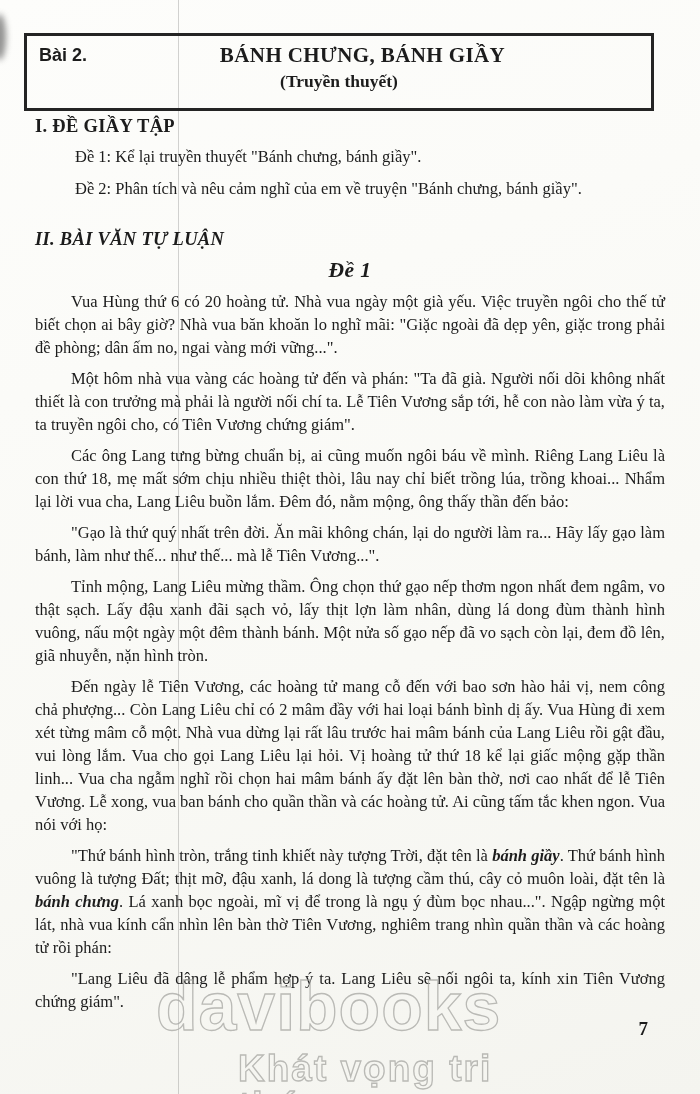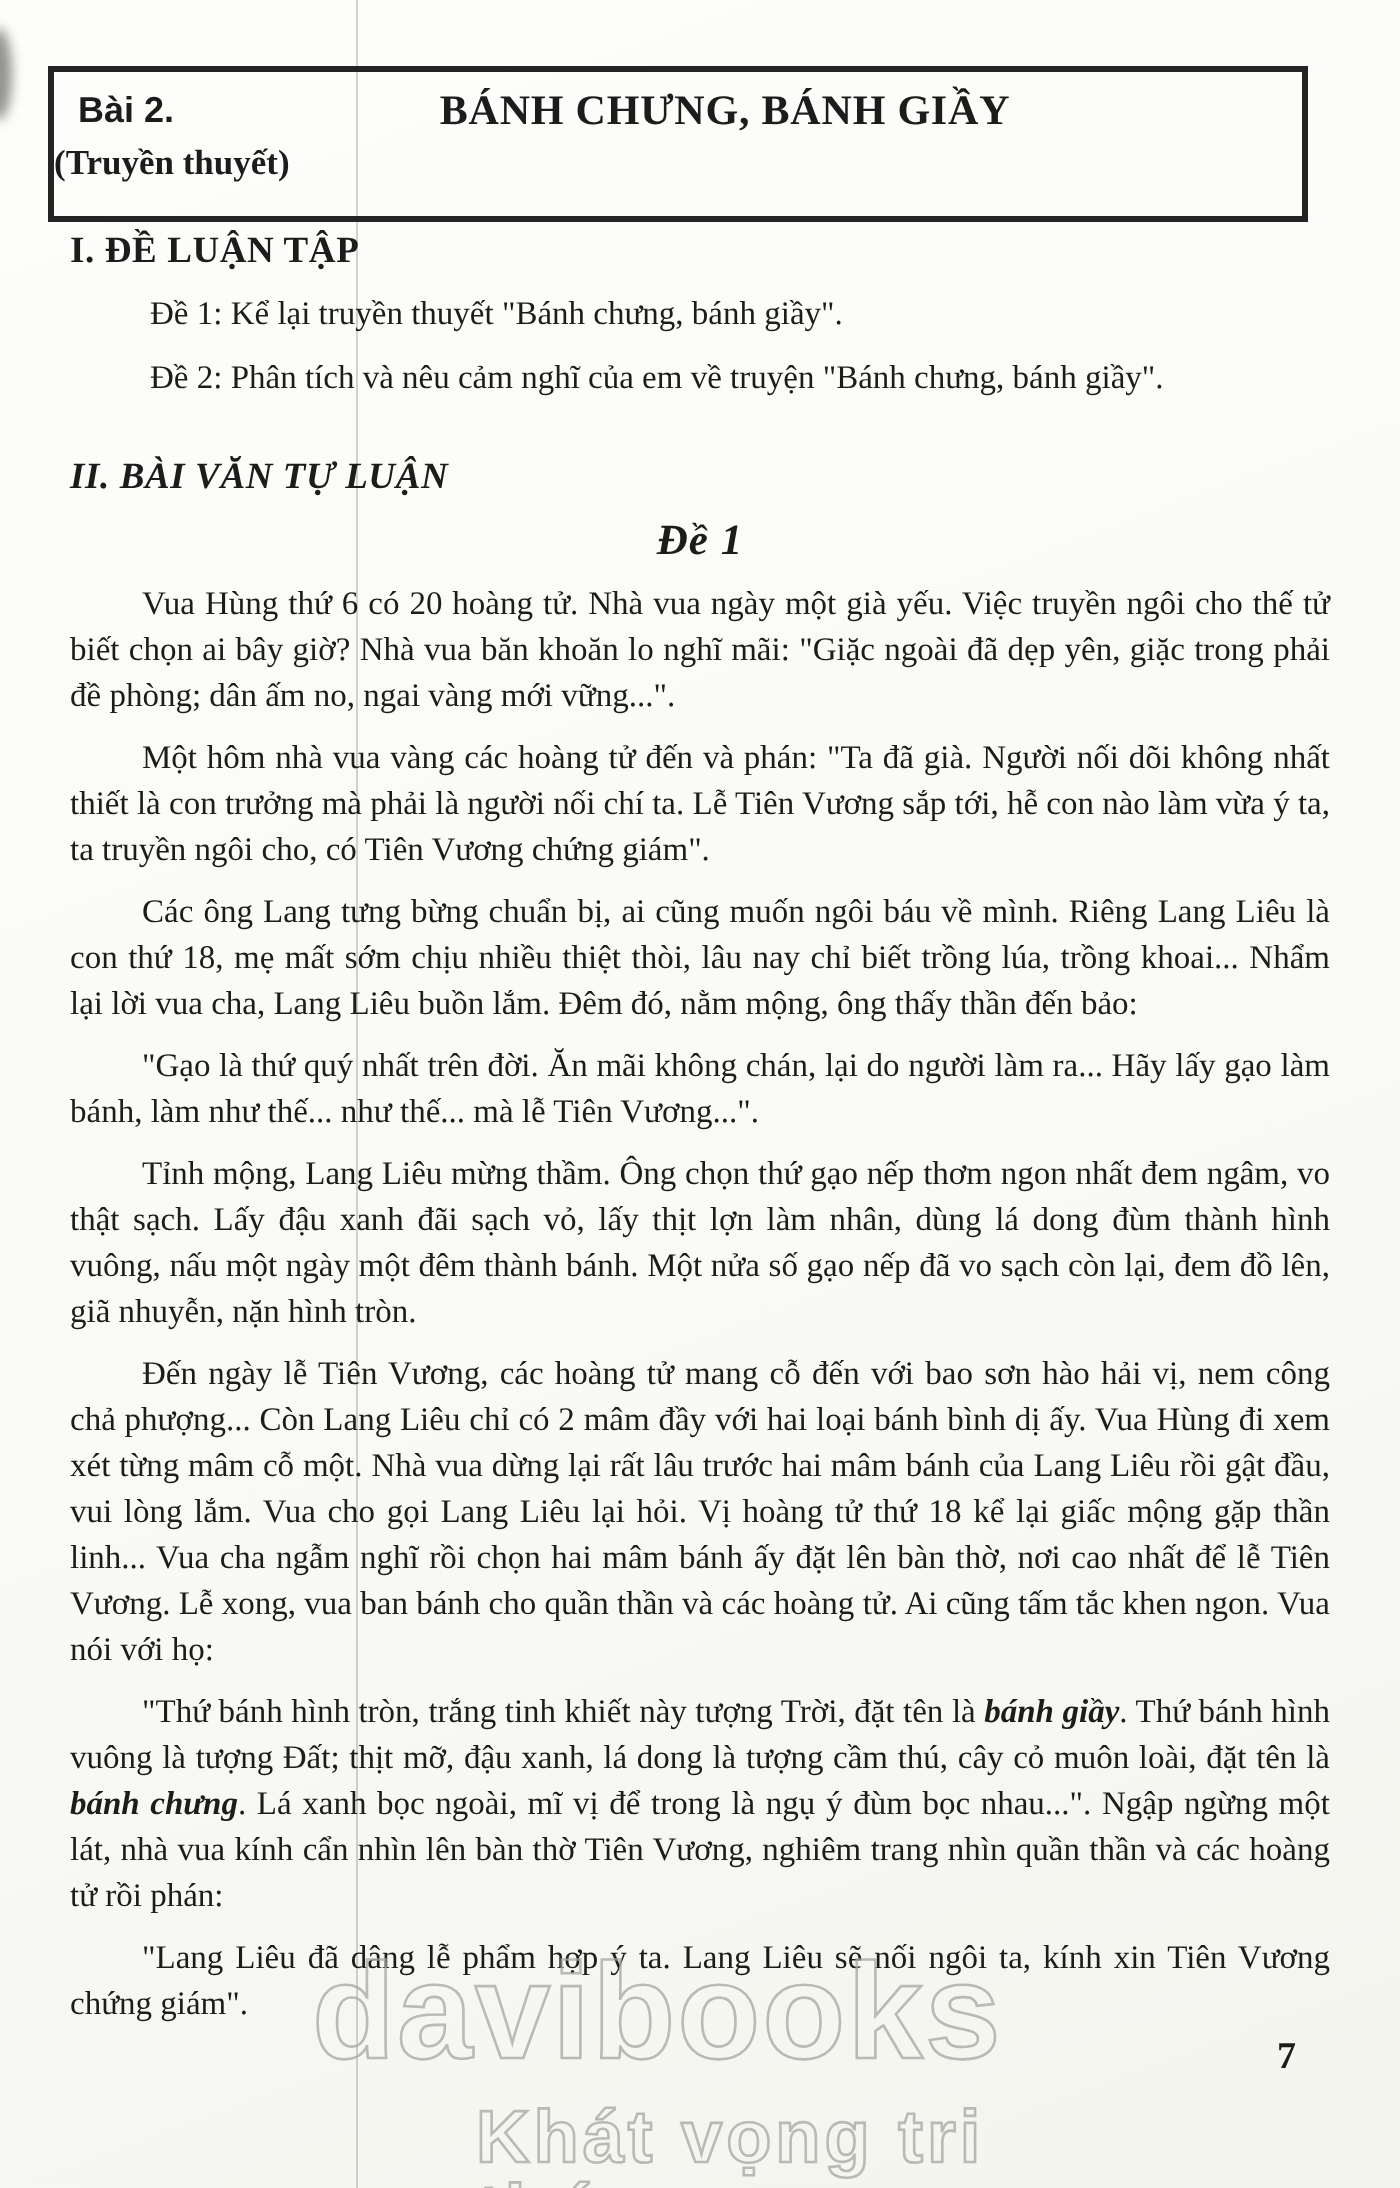--- a/index.html
+++ b/index.html
@@ -29,21 +29,21 @@
   }
   .lesson-label{
     position:absolute;left:12px;top:9px;
     font-family:"Liberation Sans",sans-serif;font-weight:bold;font-size:18px;
   }
   .lesson-title{
     text-align:center;margin-top:7px;
     font-weight:bold;font-size:21px;letter-spacing:.4px;padding-left:47px;
   }
   .lesson-subtitle{
-    text-align:left;font-weight:bold;font-size:17.5px;margin-top:3px;
+    text-align:center;font-weight:bold;font-size:17.5px;margin-top:3px;
   }
   
   .content{
     position:absolute;left:35px;top:116px;width:630px;
   }
   .section-heading{
     font-weight:bold;font-size:18.5px;letter-spacing:.3px;
     margin:0 0 8px 0;
   }
   .section-heading.second{margin-top:28px;margin-bottom:2px;font-style:italic;}
@@ -91,21 +91,21 @@
   <div class="corner-artifact"></div>
   <div class="scan-line-v"></div>
 
   <div class="lesson-box">
     <span class="lesson-label">Bài 2.</span>
     <div class="lesson-title">BÁNH CHƯNG, BÁNH GIẦY</div>
     <div class="lesson-subtitle">(Truyền thuyết)</div>
   </div>
 
   <div class="content">
-    <h2 class="section-heading">I. ĐỀ LUẬN TẬP</h2>
+    <h2 class="section-heading">I. ĐỀ GIẦY TẬP</h2>
 
     <div class="prompts">
         <p class="prompt"><span class="seg-italic">Đề 1: </span><span class="seg-regular">Kể lại truyền thuyết </span><span class="seg-italic">"Bánh chưng, bánh giầy".</span></p>
         <p class="prompt"><span class="seg-italic">Đề 2: </span><span class="seg-regular">Phân tích và nêu cảm nghĩ của em về truyện </span><span class="seg-italic">"Bánh chưng, bánh giầy".</span></p>
       </div>
 
     <h2 class="section-heading second">II. BÀI VĂN TỰ LUẬN</h2>
 
     <div class="de-heading">Đề 1</div>
 

